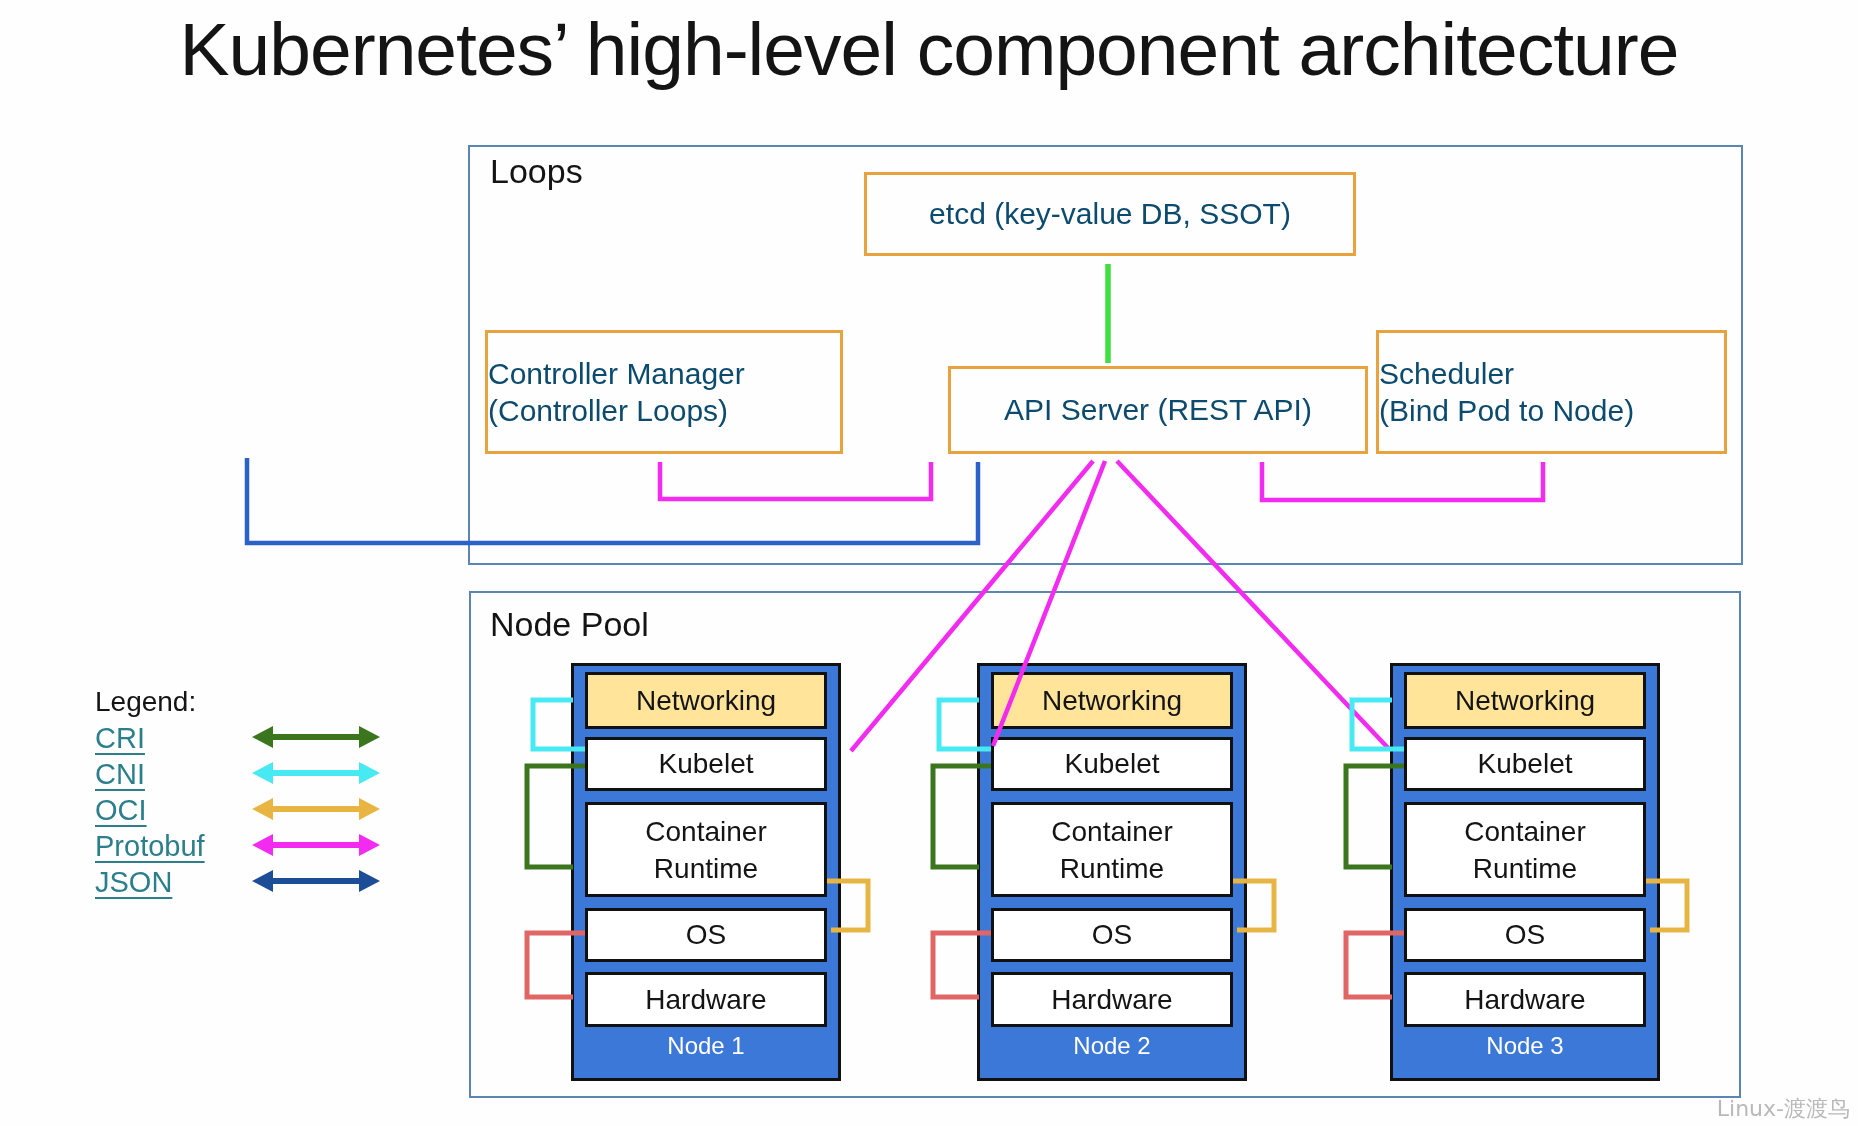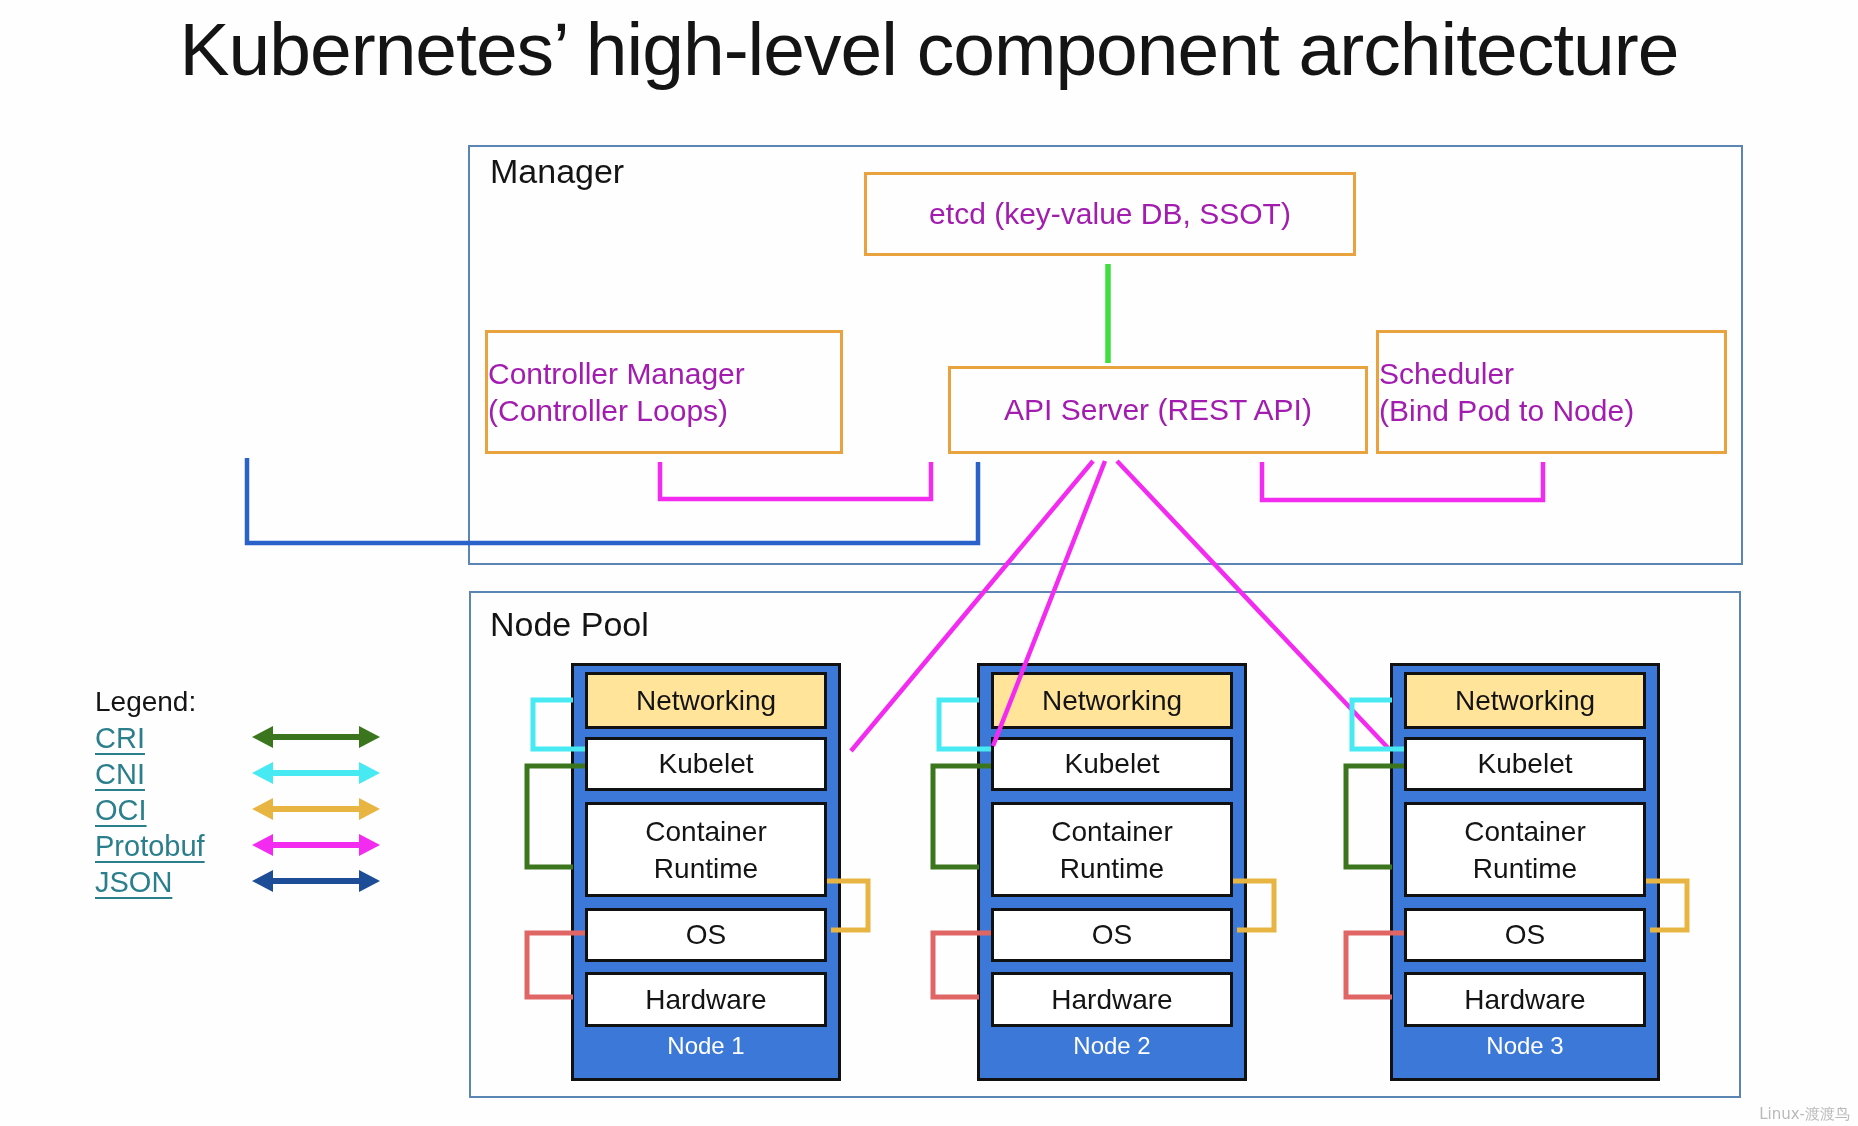--- a/index.html
+++ b/index.html
@@ -11,21 +11,21 @@
     position:absolute;left:0;top:6px;width:100%;text-align:center;
     font-size:75px;font-weight:500;letter-spacing:-1px;color:#141414;white-space:nowrap;
   }
   
   .panel{position:absolute;border:2px solid var(--frame_blue,#5b85b2);background:transparent;box-sizing:border-box;}
   .panel-label{position:absolute;font-size:34px;color:#141414;}
   
   .obox{
     position:absolute;border:3px solid var(--box_orange,#e8a23e);background:#fefefe;
     box-sizing:border-box;display:flex;align-items:center;justify-content:center;
-    font-size:30px;color:#a21caf;
+    font-size:30px;color:#0c4a6e;
   }
   .obox.left{justify-content:flex-start;}
   .pre{white-space:pre-line;line-height:37px;}
   
   .user-wrap{position:absolute;left:163px;top:210px;width:180px;text-align:center;}
   .user-label{position:absolute;left:0;top:208px;width:180px;text-align:center;font-size:31px;color:#141414;}
   
   .node{
     position:absolute;width:270px;height:418px;background:var(--node_blue,#3c78d8);
     border:3px solid #111;box-sizing:border-box;
@@ -49,36 +49,36 @@
   .larrow .bar{position:absolute;left:12px;right:12px;top:8px;height:6px;background:var(--c);}
   .larrow::before{
     content:"";position:absolute;left:0;top:0;width:0;height:0;
     border-top:11px solid transparent;border-bottom:11px solid transparent;border-right:21px solid var(--c);
   }
   .larrow::after{
     content:"";position:absolute;right:0;top:0;width:0;height:0;
     border-top:11px solid transparent;border-bottom:11px solid transparent;border-left:21px solid var(--c);
   }
   .watermark{
-    position:absolute;right:8px;bottom:2px;font-size:15px;color:var(--watermark_gray,#b9b9b9);
+    position:absolute;right:8px;bottom:2px;font-size:22px;color:var(--watermark_gray,#b9b9b9);
     font-family:"DejaVu Sans","Liberation Sans",sans-serif;
   }
   svg.overlay{position:absolute;left:0;top:0;pointer-events:none;}
   svg.overlay path{fill:none;stroke-linejoin:miter;}
 </style>
 </head>
 <body>
 
 <div class="canvas">
 
   <div class="title">Kubernetes’ high-level component architecture</div>
 
 
   <div class="panel" style="left:468px;top:145px;width:1275px;height:420px;"></div>
-  <div class="panel-label" style="left:490px;top:152px;">Manager</div>
+  <div class="panel-label" style="left:490px;top:152px;">Loops</div>
 
   <div class="obox" style="left:864px;top:172px;width:492px;height:84px;">
     <span>etcd (key-value DB, SSOT)</span>
   </div>
   <div class="obox left" style="left:485px;top:330px;width:358px;height:124px;">
     <span class="pre">Controller Manager
 (Controller Loops)</span>
   </div>
   <div class="obox" style="left:900px;top:366px;width:420px;height:88px;margin-left:48px;">
     <span>API Server (REST API)</span>

